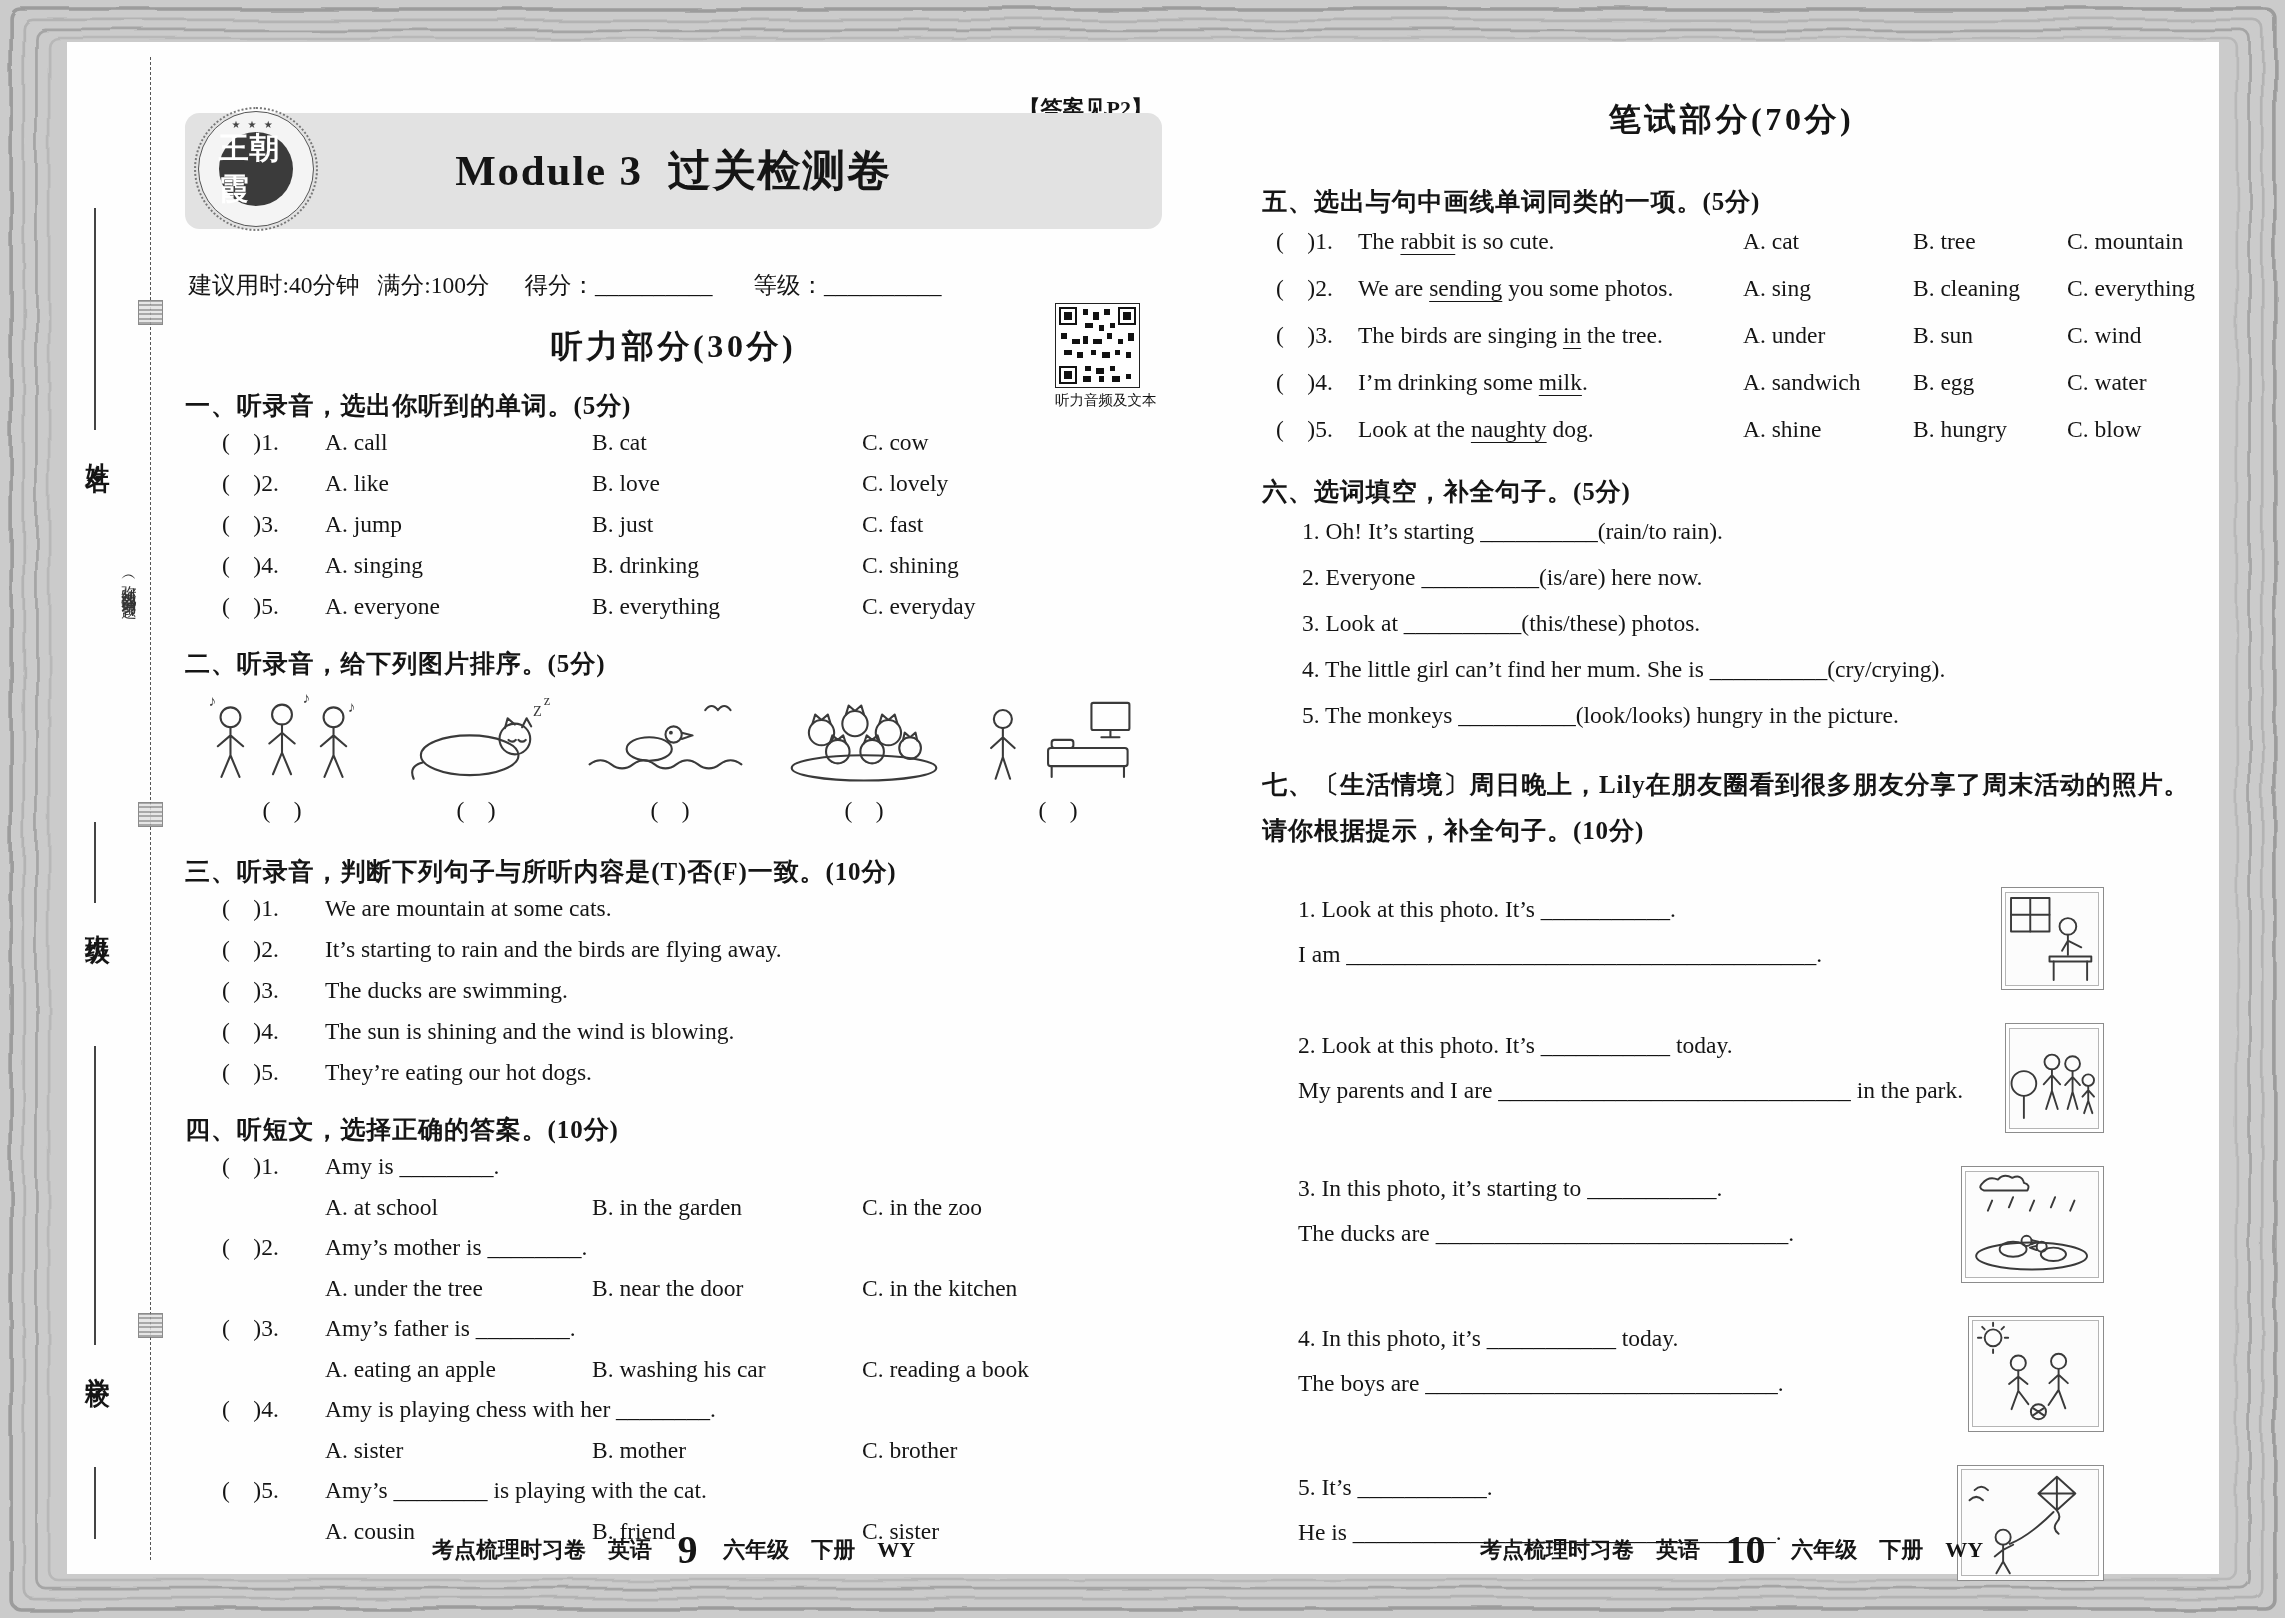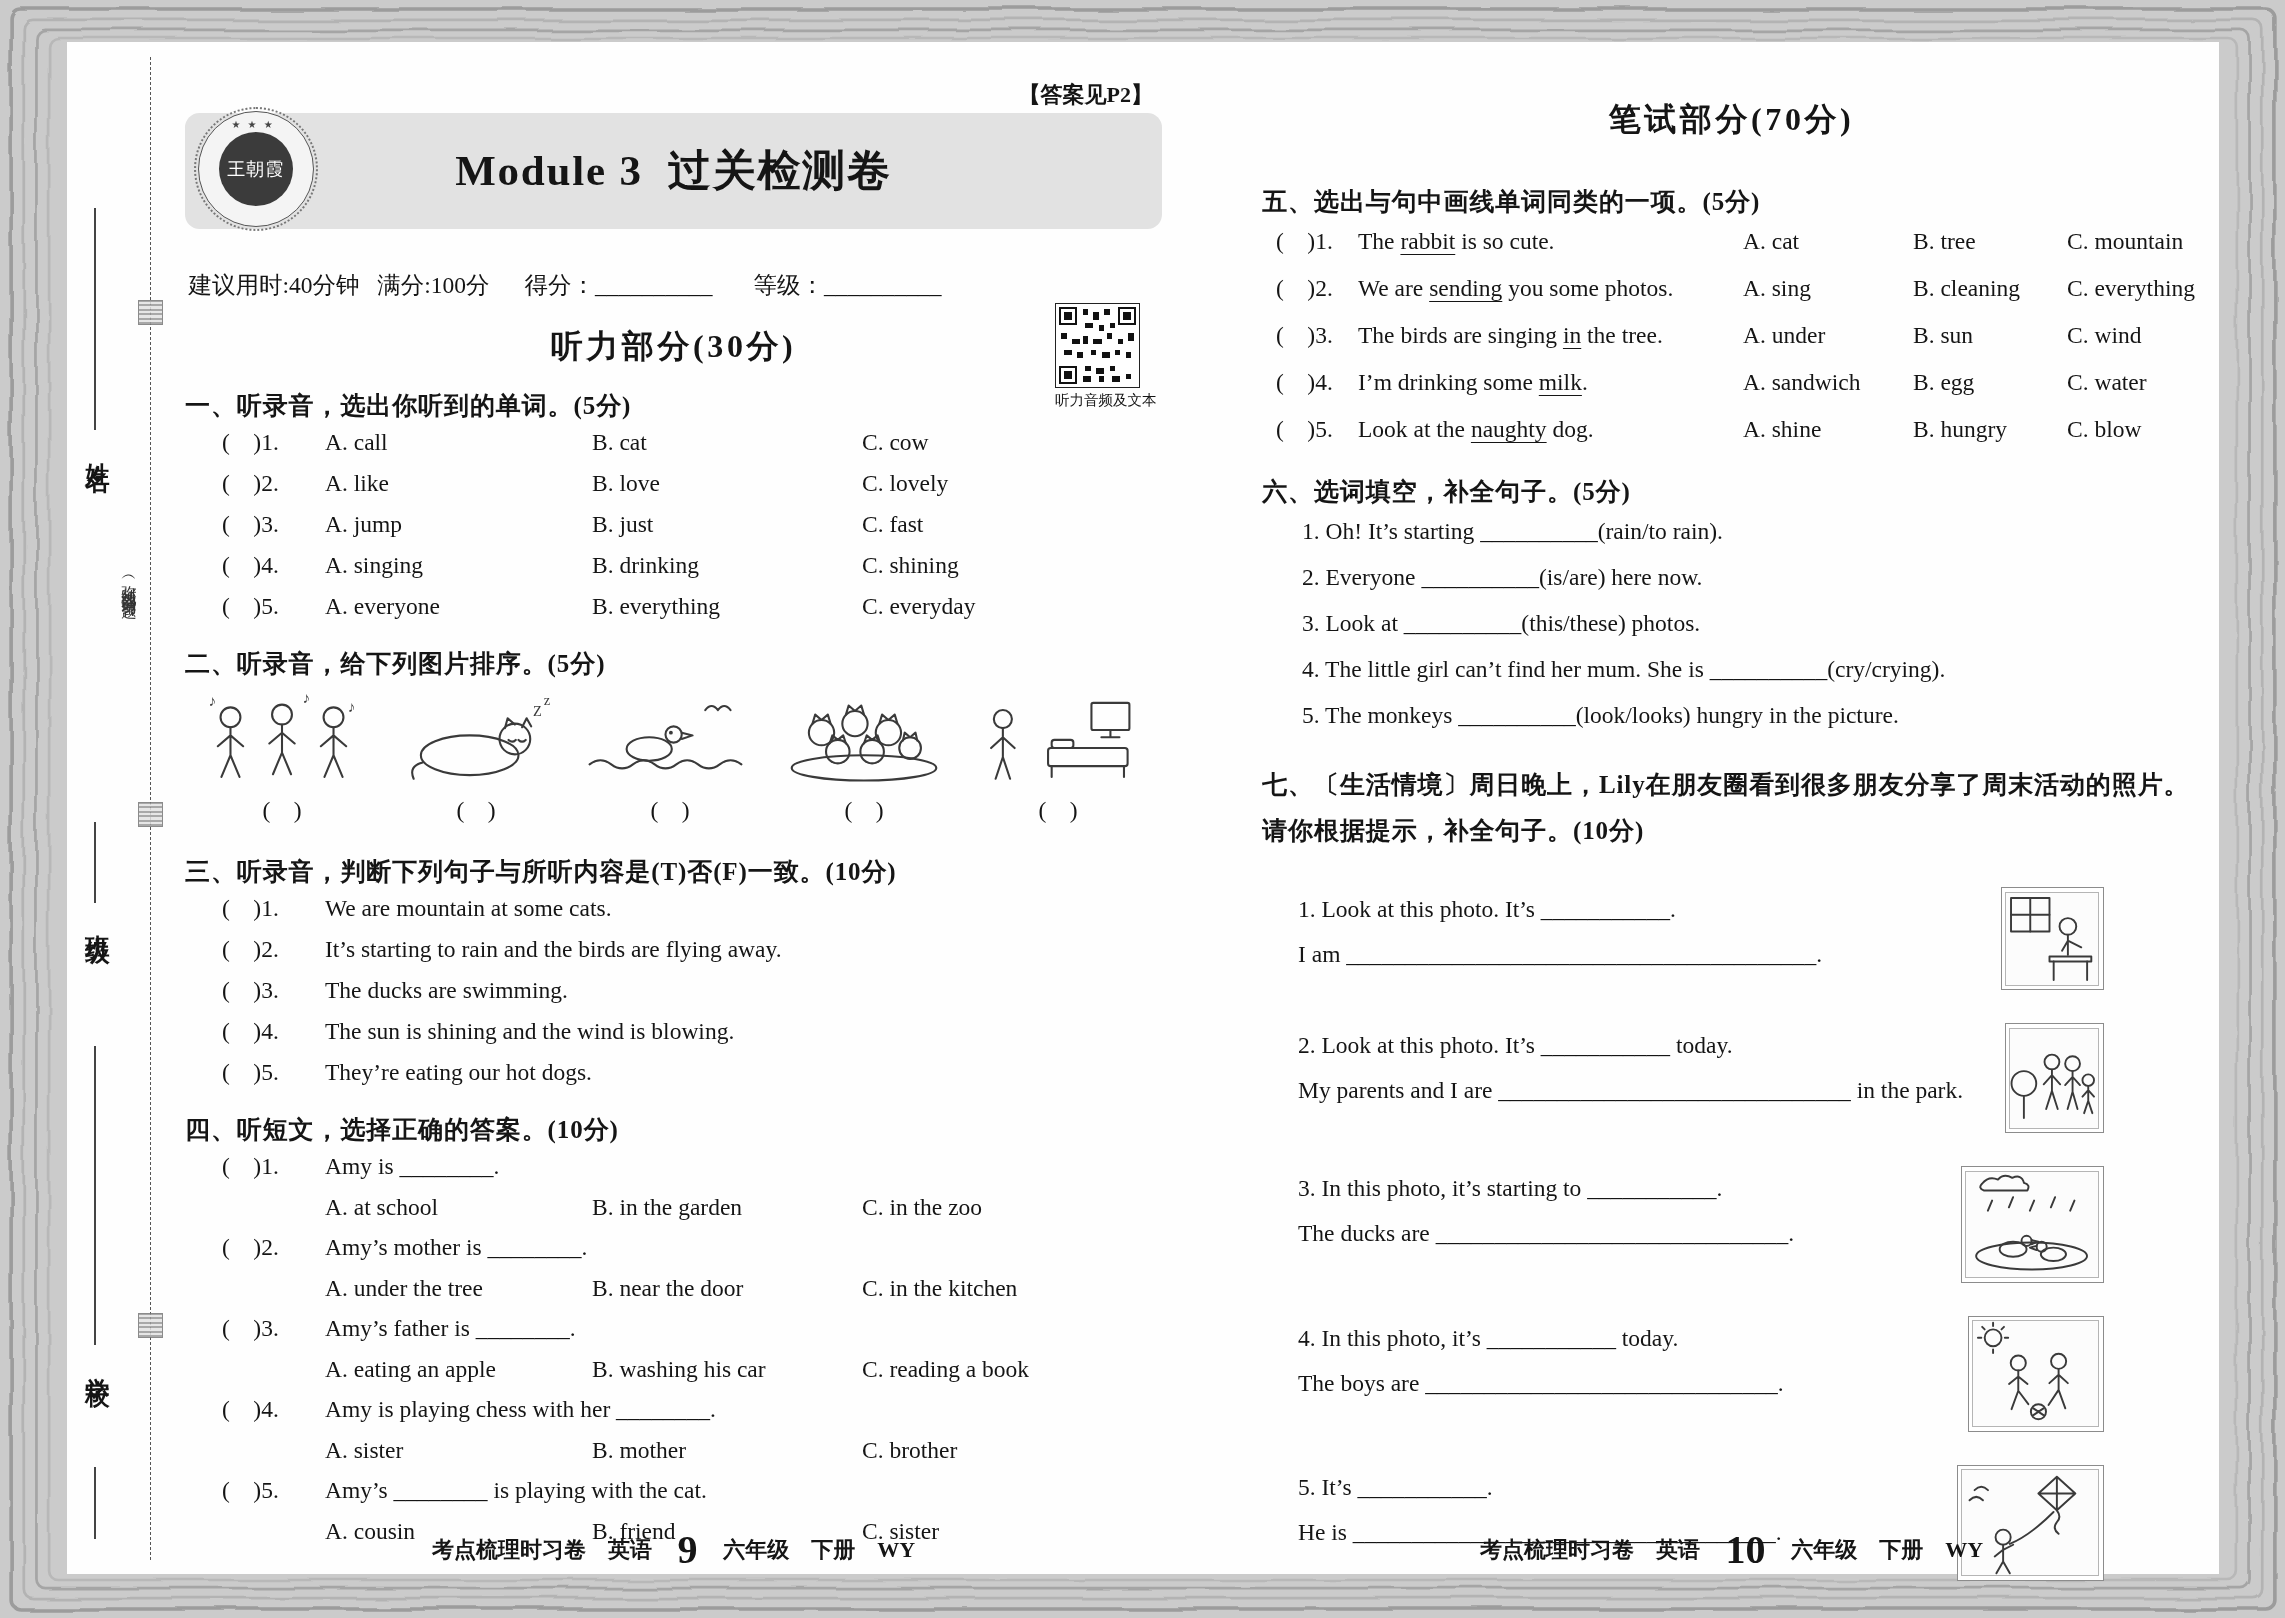--- a/index.html
+++ b/index.html
@@ -15,25 +15,25 @@
   .vlabel{position:absolute;left:14.5px;writing-mode:vertical-rl;font-size:24.4px;letter-spacing:5.4px;font-weight:bold;}
   .vrule{position:absolute;left:27px;width:1.8px;background:#444;}
   .vnotice{position:absolute;left:51px;writing-mode:vertical-rl;font-size:15.4px;letter-spacing:2.7px;color:#333;}
   .stamp{position:absolute;left:71px;width:25px;height:25px;border:0.9px solid #777;background:repeating-linear-gradient(0deg,#9a9a9a 0 1.8px,#e2e2e2 1.8px 4.5px);opacity:.85;}
 
   
   .colL{position:absolute;left:118px;top:0;width:977px;height:100%;}
   .colR{position:absolute;left:1188px;top:0;width:953px;height:100%;}
 
   
-  .answer-ref{position:absolute;top:38px;right:9px;font-size:22px;font-weight:bold;}
+  .answer-ref{position:absolute;top:52px;right:9px;font-size:22px;font-weight:bold;}
   .titlebar{position:relative;margin-top:71px;height:116px;background:#e2e2e2;border-radius:14.5px;display:flex;align-items:center;justify-content:center;}
   .titlebar .t{font-size:43px;font-weight:bold;letter-spacing:1.8px;}
   .logo{position:absolute;left:12.7px;top:-1.8px;width:116px;height:116px;border-radius:50%;border:1.8px solid #555;outline:2.7px dotted #777;outline-offset:2.7px;background:#f4f4f4;display:flex;align-items:center;justify-content:center;}
-  .logo-inner{width:74px;height:74px;border-radius:50%;background:#3b3b3b;color:#fff;display:flex;align-items:center;justify-content:center;font-weight:normal;font-size:18px;letter-spacing:0.9px;}
+  .logo-inner{width:74px;height:74px;border-radius:50%;background:#3b3b3b;color:#fff;display:flex;align-items:center;justify-content:center;font-weight:bold;font-size:30px;letter-spacing:0.9px;}
   .logo-stars{position:absolute;top:6.3px;left:0;width:100%;text-align:center;font-size:10px;color:#444;letter-spacing:7.2px;}
   .meta{display:flex;margin-top:40px;font-size:23.5px;padding:0 3.6px;}
   .meta .right span{margin-left:35px;}
   .l-heading,.w-heading{text-align:center;font-size:32px;font-weight:bold;letter-spacing:3.6px;}
   .l-heading{margin-top:23.5px;}
   .w-heading{margin-top:56px;}
   .qr{position:absolute;top:261px;left:870px;width:87px;text-align:right;}
   .qr svg{width:85px;height:85px;display:block;border:1.8px solid #222;padding:2.7px;background:#fff;}
   .qr .cap{font-size:14.5px;margin-top:2.7px;white-space:nowrap;}
 

